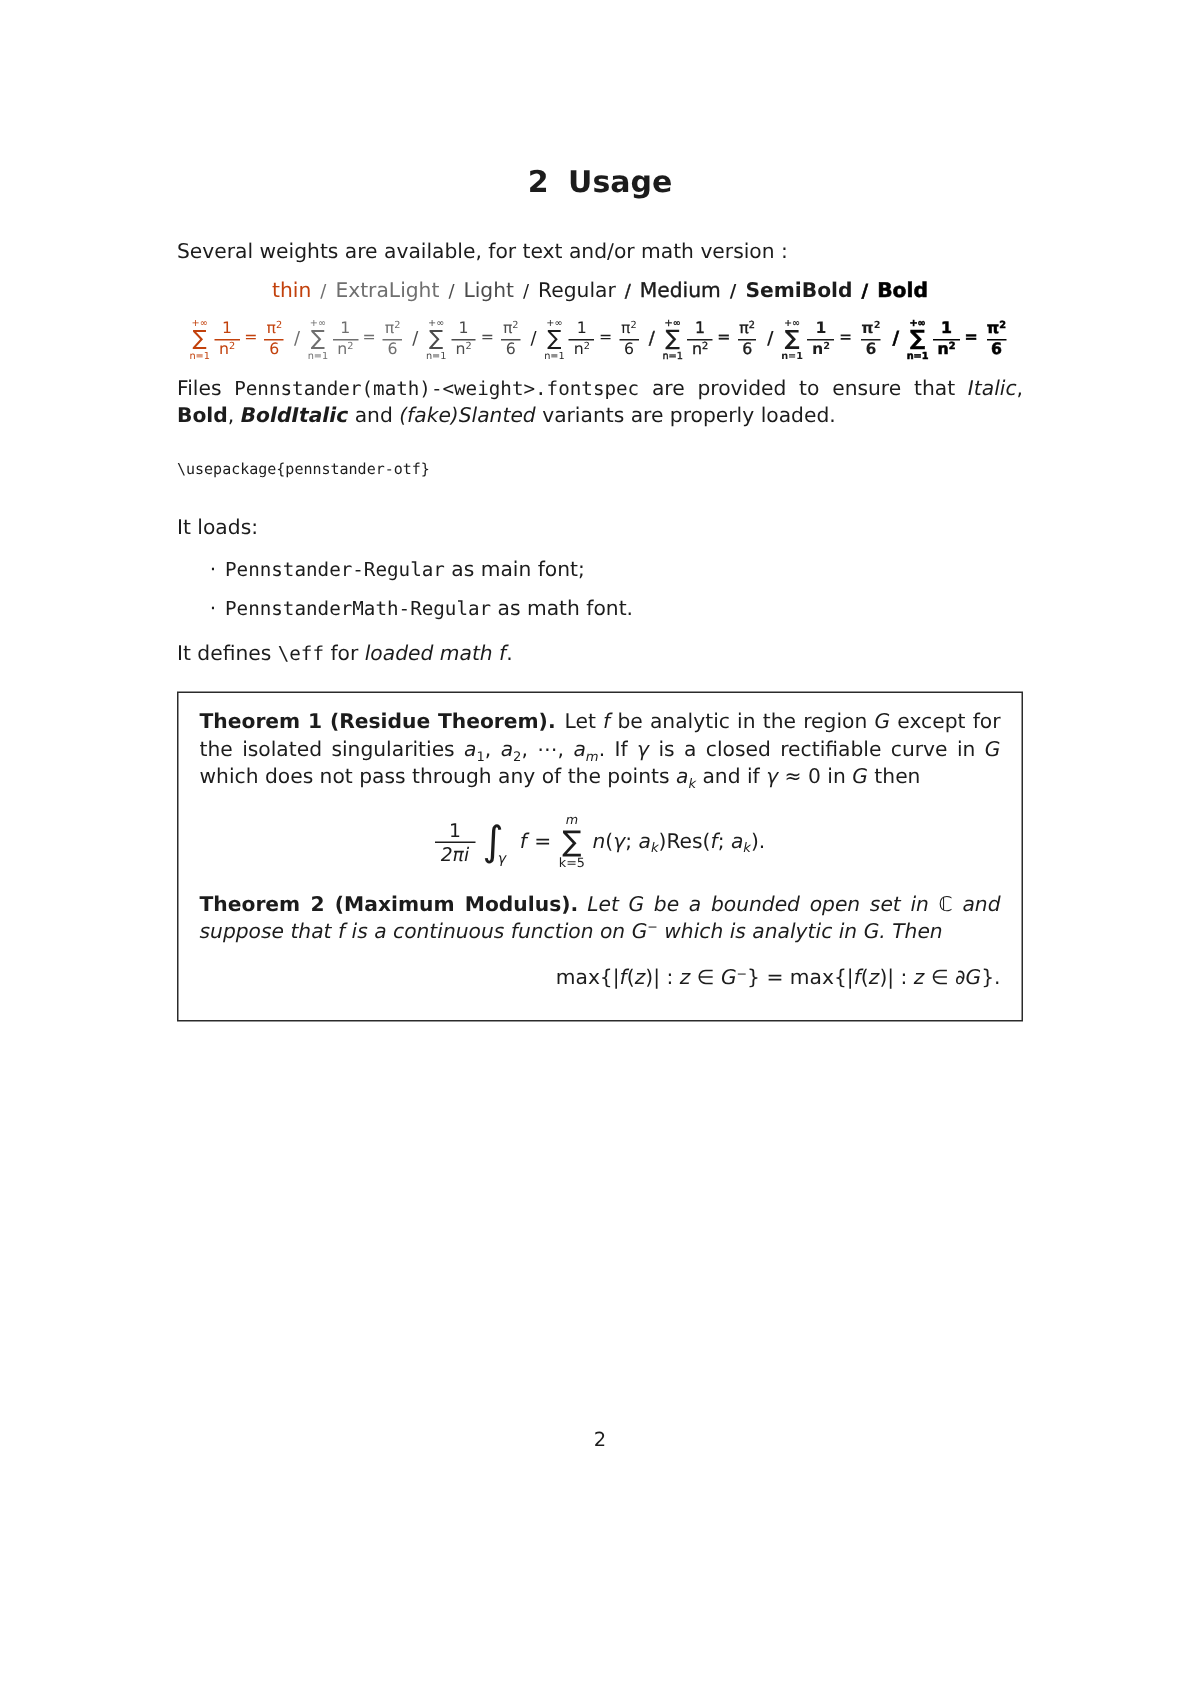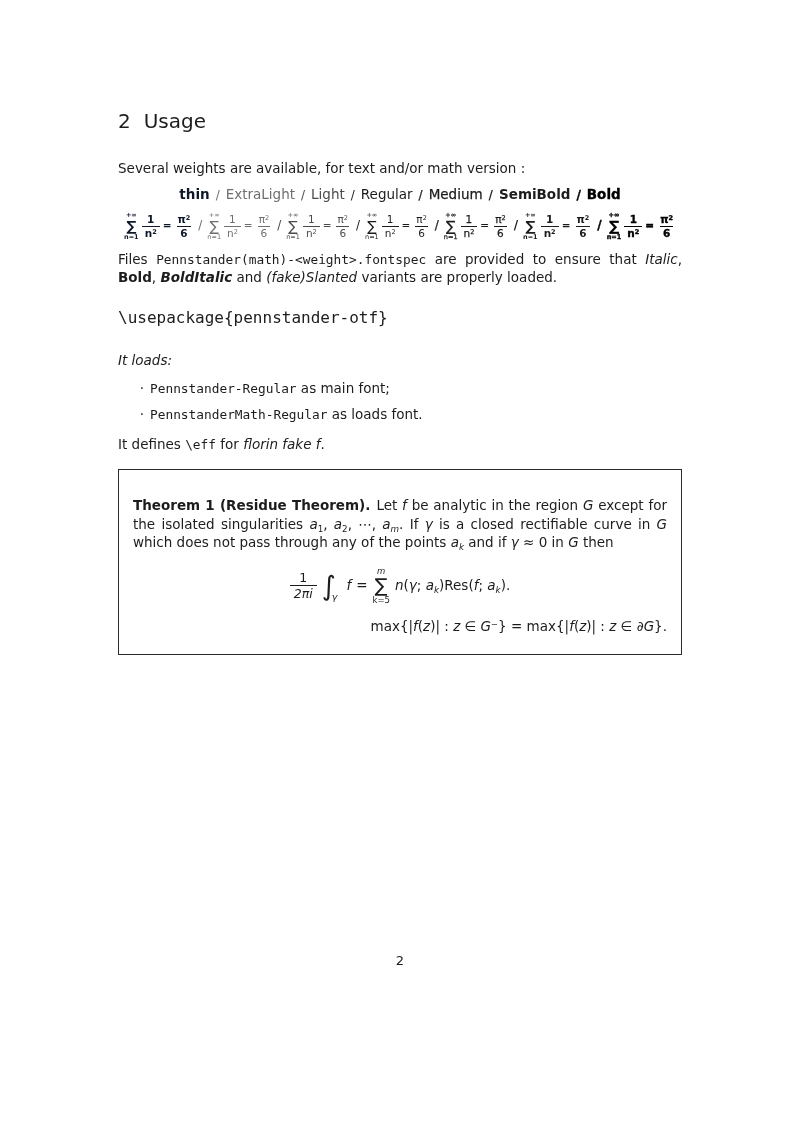--- a/index.html
+++ b/index.html
@@ -3,35 +3,35 @@
 <meta charset="utf-8">
 <style>
   html,body{margin:0;padding:0;background:#ffffff;}
   body{width:800px;height:1132px;overflow:hidden;
        font-family:"DejaVu Sans",sans-serif;color:#1c1c1c;}
   .page{position:relative;width:800px;height:1132px;background:#ffffff;}
   .content{position:absolute;left:118px;top:110px;width:564px;
            font-size:13.5px;line-height:1.33;}
 
   
-  .h1{font-size:20px;font-weight:normal;line-height:1.1;margin:0 0 28px 0;}
+  .h1{font-size:20px;font-weight:bold;line-height:1.1;margin:0 0 28px 0;text-align:center;}
   .h1 .sec-num{margin-right:13px;}
   .h2{font-size:15px;font-weight:bold;line-height:1.2;margin:0 0 20px 0;}
   .h2 .sec-num{margin-right:9px;}
 
   p{margin:0;}
   .p-intro{margin:0 0 8px 0;}
   .p-justify{text-align:justify;}
 
   
   .weights-line{text-align:center;margin:0 0 8px 0;}
   .weights-line>span{margin:0 3px;}
 
   
-  .fw0{color:#0f172a;font-weight:700;}
+  .fw0{color:#c2410c;font-weight:400;}
   .fw1{color:#6f6f6f;font-weight:400;}
   .fw2{color:#4b4b4b;font-weight:400;}
   .fw3{color:#1c1c1c;font-weight:400;}
   .fw4{color:#1c1c1c;font-weight:400;-webkit-text-stroke:0.25px currentColor;}
   .fw5{color:#1c1c1c;font-weight:700;}
   .fw6{color:#000000;font-weight:700;-webkit-text-stroke:0.35px currentColor;}
 
   
   .math-row{display:flex;justify-content:center;align-items:center;gap:5px;
             width:580px;margin:2px 0 10px -8px;}
@@ -42,45 +42,45 @@
   .frac{display:inline-flex;flex-direction:column;align-items:center;
         line-height:1.2;font-size:10.5px;}
   .frac .num{padding:0 3px;}
   .frac .den{border-top:1px solid currentColor;padding:0 3px;}
   .eq{font-size:10.5px;}
   .slash{font-size:12px;}
   .sup{font-size:0.62em;vertical-align:0.5em;line-height:0;}
 
   
   .seg-m{font-family:"DejaVu Sans Mono",monospace;font-size:0.95em;margin-top:35px;}
-  .mono-line{font-family:"DejaVu Sans Mono",monospace;font-size:16px;
+  .mono-line{font-family:"DejaVu Sans Mono",monospace;font-size:10px;
              margin:20px 0 24px 0;}
 
   
   .seg-n{}
   .seg-i{font-style:italic;}
   .seg-b{font-weight:bold;}
   .seg-bi{font-weight:bold;font-style:italic;}
   .seg-sub{font-size:0.65em;vertical-align:-0.35em;line-height:0;}
   .seg-subi{font-size:0.65em;vertical-align:-0.35em;line-height:0;font-style:italic;}
   .seg-sup{font-size:0.62em;vertical-align:0.5em;line-height:0;}
 
   .p-files{margin:0 0 20px 0;}
   .p-call{margin:0 0 0 0;}
-  .p-loads{margin:0 0 10px 0;font-style:italic;}
+  .p-loads{margin:0 0 10px 0;}
 
   .bullet-list{margin:0 0 12px 0;}
   .bullet-item{display:flex;margin:0 0 8px 0;}
   .bullet-marker{width:12px;text-align:center;margin-left:18px;flex:none;}
   .bullet-text{margin-left:2px;}
 
   .p-defines{margin:0 0 15px 0;}
 
   
-  .theorem-box{border:1.3px solid #2b2b2b;padding:26px 14px 16px 14px;}
+  .theorem-box{border:1.3px solid #2b2b2b;padding:10px 14px 16px 14px;}
   .thm-para{text-align:justify;line-height:1.38;margin:0;}
   .thm-head{font-weight:bold;}
   .thm-gap{display:inline-block;width:6px;}
   .inline-segs{display:inline;}
 
   
   .display-math{display:flex;justify-content:center;align-items:center;gap:5px;
                 margin:15px 0 13px 0;font-size:13.5px;line-height:1.1;}
   .dm-frac{font-size:12.5px;}
   .dm-frac .num,.dm-frac .den{padding:0 4px;}
@@ -242,25 +242,25 @@
 
     <p class="p-loads">It loads:</p>
 
     <div class="bullet-list">
       <div class="bullet-item">
         <span class="bullet-marker">·</span>
         <span class="bullet-text"><span class="seg-m">Pennstander-Regular</span><span class="seg-n"> as main font;</span></span>
       </div>
       <div class="bullet-item">
         <span class="bullet-marker">·</span>
-        <span class="bullet-text"><span class="seg-m">PennstanderMath-Regular</span><span class="seg-n"> as loads font.</span></span>
+        <span class="bullet-text"><span class="seg-m">PennstanderMath-Regular</span><span class="seg-n"> as math font.</span></span>
       </div>
     </div>
 
-    <p class="p-defines"><span class="seg-n">It defines </span><span class="seg-m">\eff</span><span class="seg-n"> for </span><span class="seg-i">florin fake f</span><span class="seg-n">.</span></p>
+    <p class="p-defines"><span class="seg-n">It defines </span><span class="seg-m">\eff</span><span class="seg-n"> for </span><span class="seg-i">loaded math f</span><span class="seg-n">.</span></p>
 
     <div class="theorem-box">
       <p class="thm-para">
         <span class="thm-head">Theorem 1 (Residue Theorem).</span><span class="thm-gap"></span><span class="inline-segs"><span class="seg-n">Let </span><span class="seg-i">f</span><span class="seg-n"> be analytic in the region </span><span class="seg-i">G</span><span class="seg-n"> except for the isolated singularities </span><span class="seg-i">a</span><span class="seg-sub">1</span><span class="seg-n">, </span><span class="seg-i">a</span><span class="seg-sub">2</span><span class="seg-n">, ⋯, </span><span class="seg-i">a</span><span class="seg-subi">m</span><span class="seg-n">. If </span><span class="seg-i">γ</span><span class="seg-n"> is a closed rectifiable curve in </span><span class="seg-i">G</span><span class="seg-n"> which does not pass through any of the points </span><span class="seg-i">a</span><span class="seg-subi">k</span><span class="seg-n"> and if </span><span class="seg-i">γ</span><span class="seg-n"> ≈ 0 in </span><span class="seg-i">G</span><span class="seg-n"> then</span></span>
       </p>
 
       <div class="display-math">
         <span class="frac dm-frac">
             <span class="num">1</span>
             <span class="den var-i">2πi</span>
@@ -272,20 +272,23 @@
         <span class="var-i">f</span>
         <span>=</span>
         <span class="bigop dm-sum">
             <span class="lim lim-up">m</span>
             <span class="op">∑</span>
             <span class="lim">k=5</span>
           </span>
         <span class="inline-segs"><span class="seg-i">n</span><span class="seg-n">(</span><span class="seg-i">γ</span><span class="seg-n">; </span><span class="seg-i">a</span><span class="seg-subi">k</span><span class="seg-n">)Res(</span><span class="seg-i">f</span><span class="seg-n">; </span><span class="seg-i">a</span><span class="seg-subi">k</span><span class="seg-n">).</span></span>
       </div>
 
+      <p class="thm-para">
+        <span class="thm-head">Theorem 2 (Maximum Modulus).</span><span class="thm-gap"></span><span class="inline-segs"><span class="seg-i">Let G be a bounded open set in </span><span class="seg-n">ℂ</span><span class="seg-i"> and suppose that f is a continuous function on G</span><span class="seg-sup">−</span><span class="seg-i"> which is analytic in G.  Then</span></span>
+      </p>
 
       <div class="display-math2"><span class="seg-n">max{|</span><span class="seg-i">f</span><span class="seg-n">(</span><span class="seg-i">z</span><span class="seg-n">)| : </span><span class="seg-i">z</span><span class="seg-n"> ∈ </span><span class="seg-i">G</span><span class="seg-sup">−</span><span class="seg-n">} = max{|</span><span class="seg-i">f</span><span class="seg-n">(</span><span class="seg-i">z</span><span class="seg-n">)| : </span><span class="seg-i">z</span><span class="seg-n"> ∈ </span><span class="seg-i">∂G</span><span class="seg-n">}.</span></div>
     </div>
 
   </div>
 
   <div class="page-num">2</div>
 </div>
 
 </body></html>

